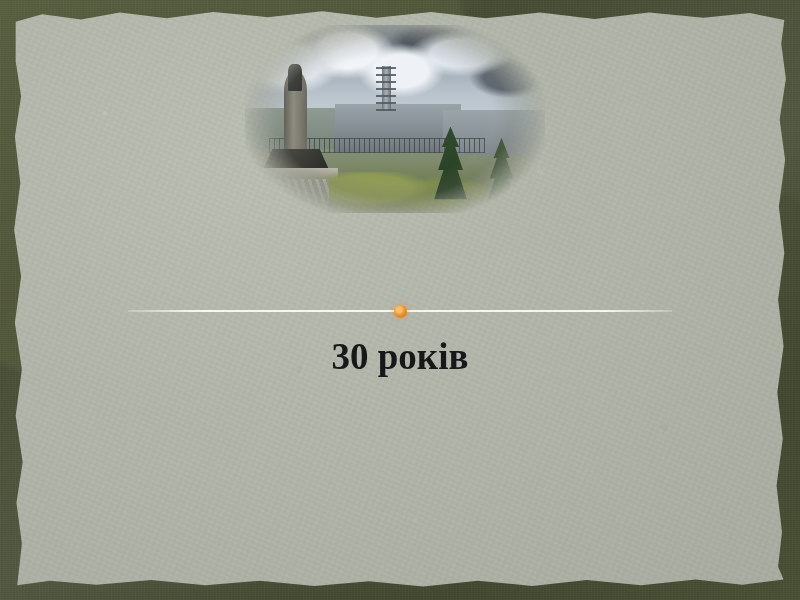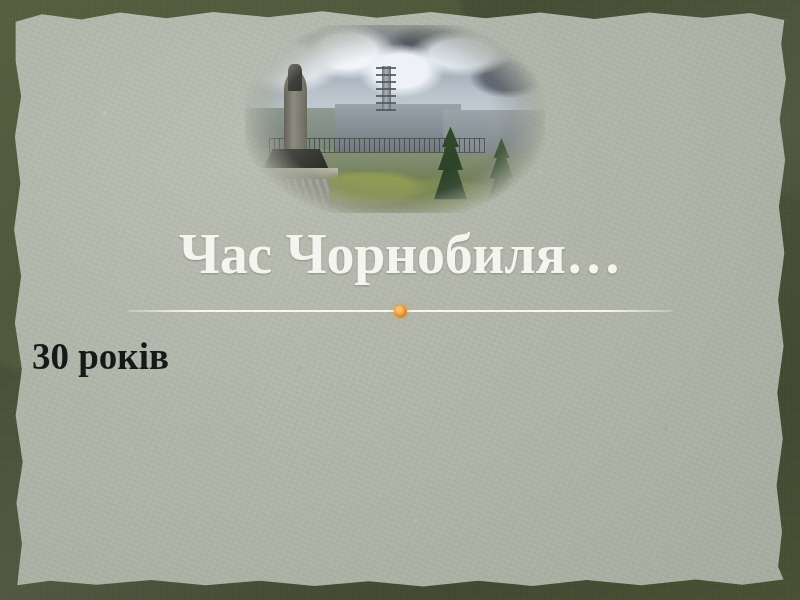--- a/index.html
+++ b/index.html
@@ -226,27 +226,27 @@
     border-radius: 50%;
     background: radial-gradient(circle at 40% 36%, #fbc06a 0 22%, #ea9430 48%, #c06c17 100%);
     box-shadow: 0 0 4px 2px rgba(232,148,48,.35);
   }
 
   
   .subtitle {
     position: absolute;
     left: 0; right: 0;
     top: 333px;
+    text-align: center;
     color: #17181a;
     font-family: "Liberation Serif", serif;
     font-weight: bold;
     font-size: 37px;
     line-height: 47px;
     white-space: nowrap;
-    padding-left: 32px;
   }
   .subtitle-line { display: block; }
 </style>
 </head>
 <body>
 
 <div id="slide">
 
   <div class="border-frame">
     <div class="border-noise"></div>
@@ -272,21 +272,20 @@
         <div class="monument-base"></div>
         <div class="monument-plinth"></div>
         <div class="grass"></div>
         <div class="pavement"></div>
         <div class="tree-a"></div>
         <div class="tree-b"></div>
         <div class="photo-shade"></div>
       </div>
     </div>
 
-    <div class="title">Час Чорнобиля…</div>
 
     <div class="divider">
       <div class="divider-line"></div>
       <div class="ornament"></div>
     </div>
 
     <div class="subtitle">
       <span class="subtitle-line">30 років</span>
     </div>
 

